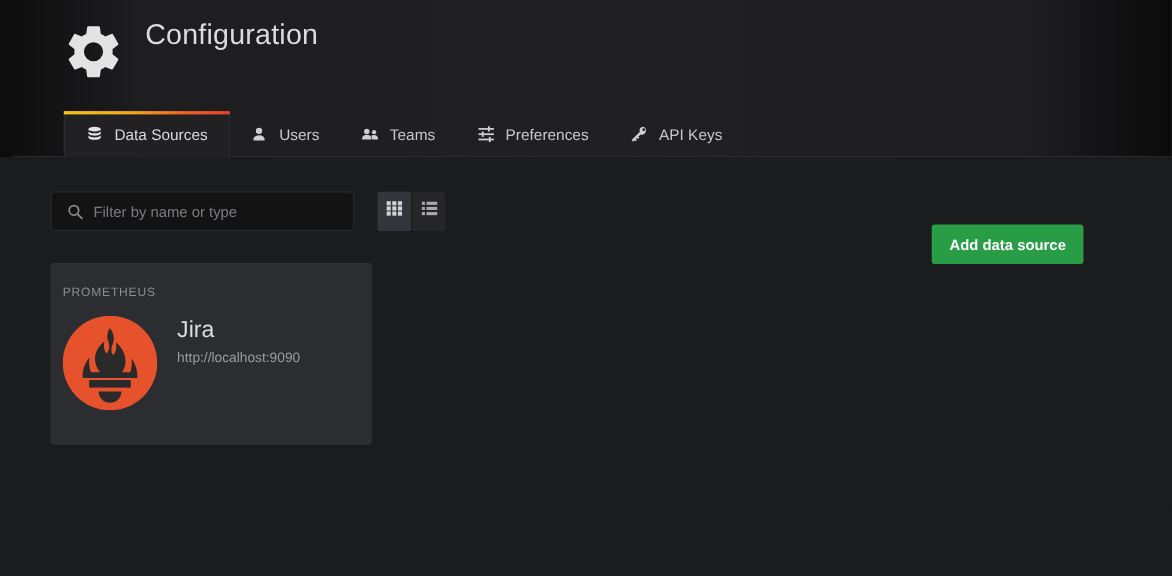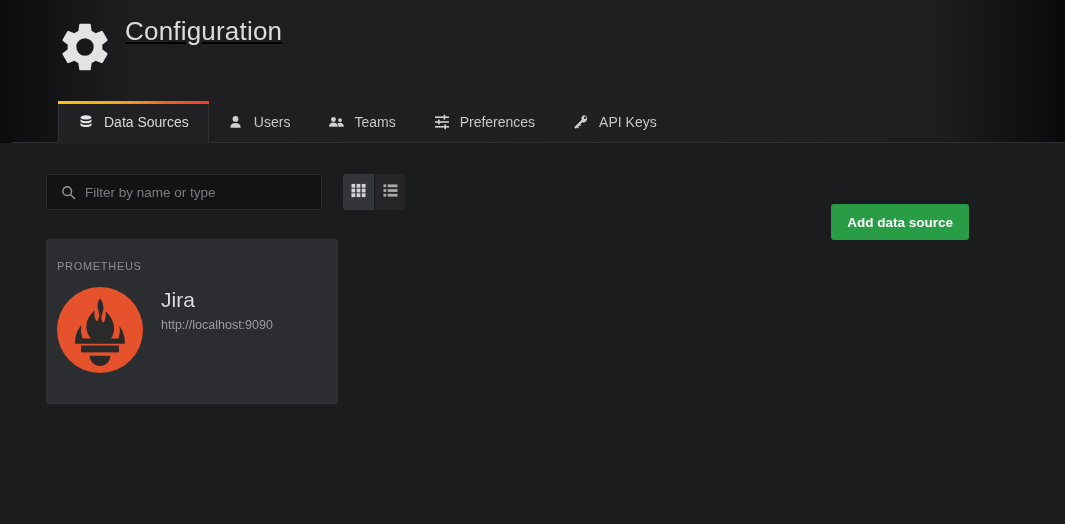--- a/index.html
+++ b/index.html
@@ -15,21 +15,21 @@
   
   .top-header {
     position: absolute; left: 0; top: 0; width: 1065px; height: 143px;
     background: linear-gradient(90deg, #0c0c0d 0%, #1e1e20 12%, #202022 50%, #1e1e20 88%, #0a0a0b 100%);
   }
   .page-heading {
     position: absolute; left: 56px; top: 16px;
     display: flex; align-items: flex-start;
   }
   .gear-icon { width: 58px; height: 58px; flex: 0 0 58px; margin-top: 2px; }
-  .heading-text { margin-left: 11px; text-decoration: underline; }
+  .heading-text { margin-left: 18px; }
   .page-title {
     font-size: 26px; color: #dcdcdd; line-height: 30px;
     font-weight: 400; letter-spacing: .2px;
   }
   .page-subtitle {
     font-size: 13px; color: #9b9ba0; line-height: 17px; margin-top: 5px;
   }
 
   
   .tabbar {
@@ -88,21 +88,21 @@
     display: flex; border-radius: 3px; overflow: hidden;
   }
   .view-btn {
     width: 31px; height: 36px; display: flex; align-items: center; justify-content: center;
     cursor: pointer; background: #262629;
   }
   .view-btn.active { background: #34353a; }
   .view-btn + .view-btn { border-left: 1px solid #1b1c1d; }
 
   .add-btn {
-    position: absolute; right: 50px; top: 30px;
+    position: absolute; right: 34px; top: 30px;
     background: #299c46; color: #fff; border: 0; border-radius: 3px;
     height: 36px; padding: 0 16px; cursor: pointer;
     font-size: 13.5px; font-weight: bold; font-family: "Liberation Sans", sans-serif;
   }
 
   
   .card-grid { position: absolute; left: 46px; top: 96px; }
   .ds-card {
     width: 292px; height: 165px; background: #2c2d31;
     border: 1px solid #313235; border-radius: 3px;

